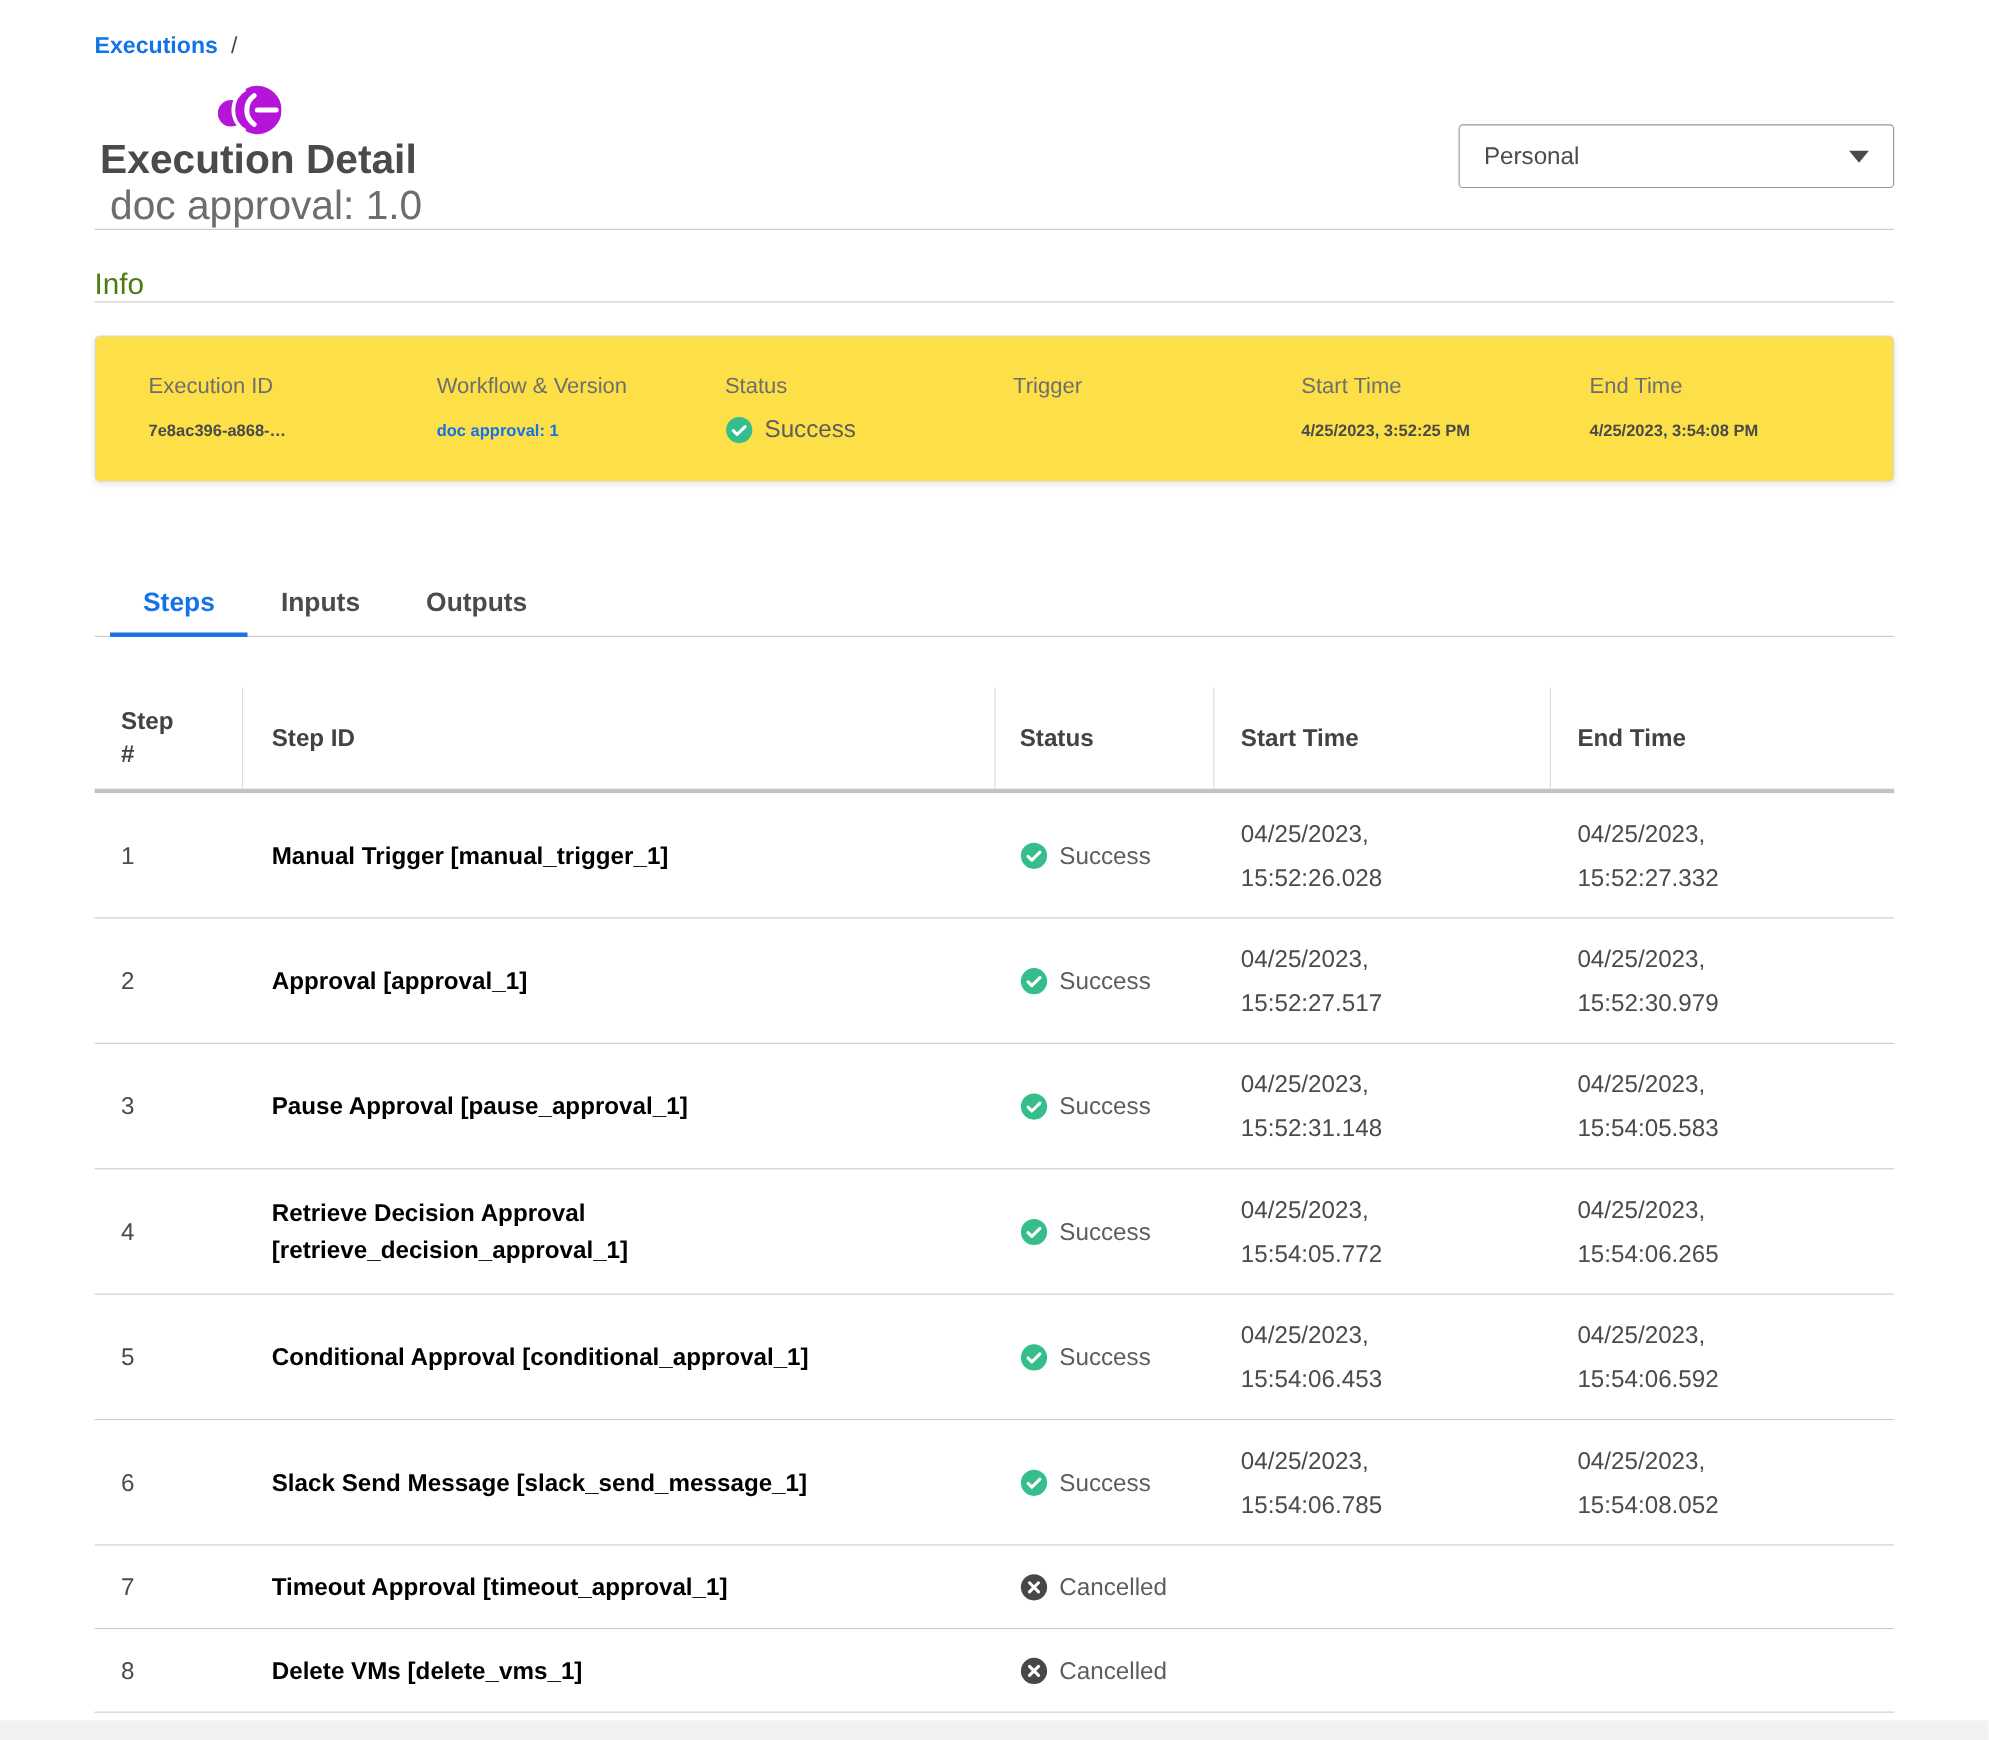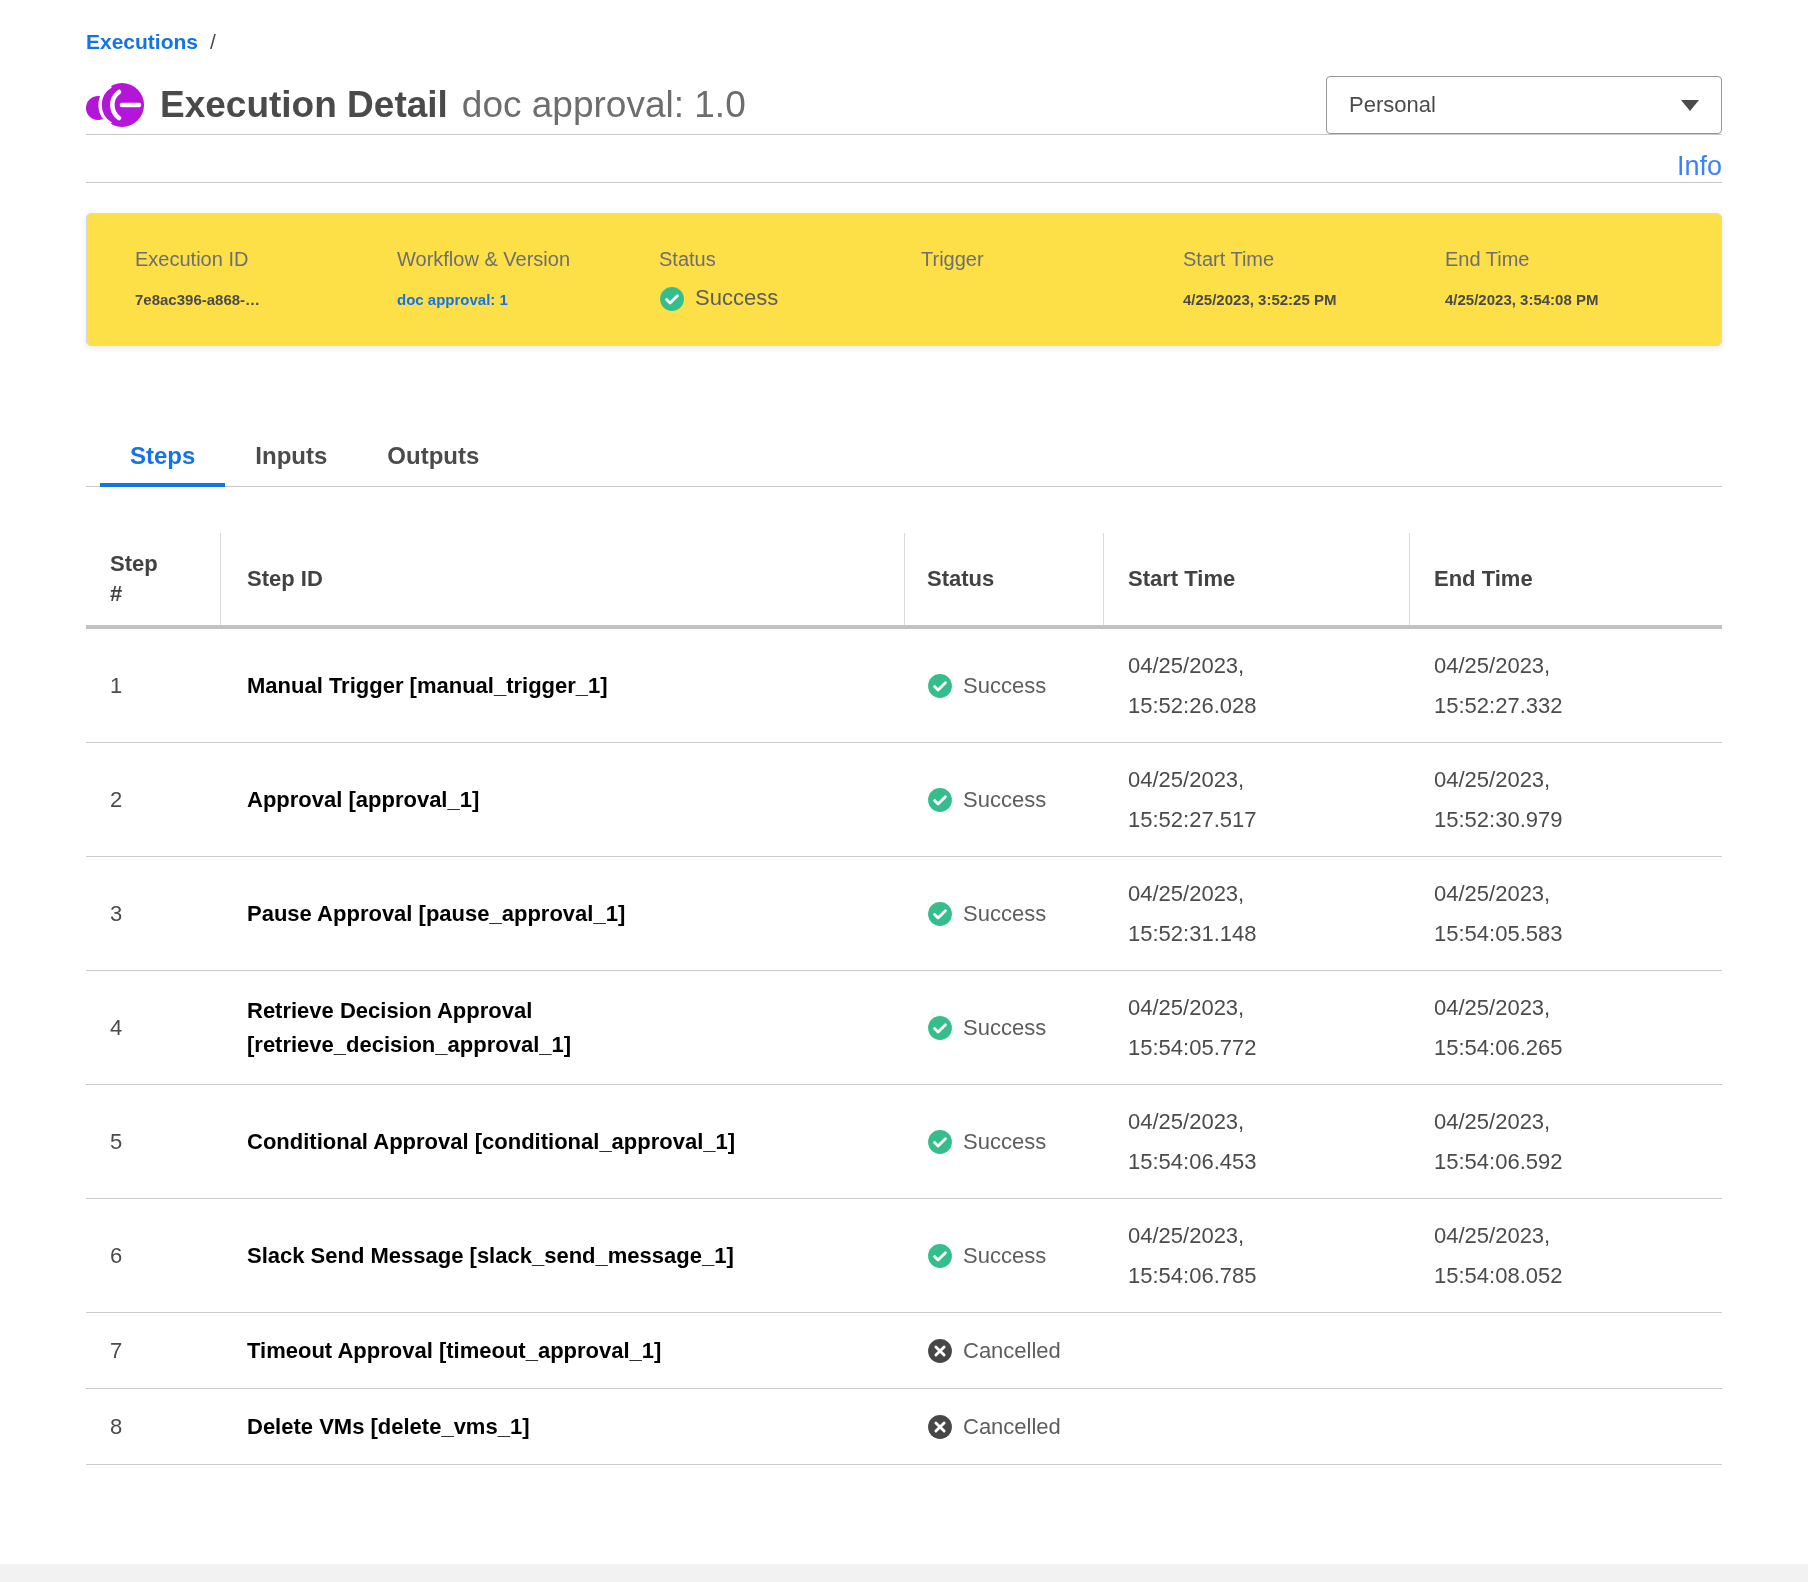--- a/index.html
+++ b/index.html
@@ -10,34 +10,34 @@
   }
   .content { width:1636px; margin-left:86px; }
 
   
   .breadcrumb { padding-top:30px; display:flex; align-items:flex-start; gap:12px; font-size:21px; }
   .breadcrumb a { color:#1473e6; text-decoration:none; font-weight:600; cursor:pointer; }
   .breadcrumb .sep { color:#4b4b4b; }
 
   
   .header-row { margin-top:22px; display:flex; align-items:center; justify-content:space-between; }
-  .title-group { display:flex; align-items:center; }
+  .title-group { display:flex; align-items:center;flex-direction:column; }
   .brand-icon { width:58px; height:48px; margin-right:16px; flex:0 0 auto; }
   .page-title { font-size:37px; font-weight:700; color:#4a4a4a; }
   .page-subtitle { font-size:37px; font-weight:400; color:#6d6d6d; margin-left:14px; }
   .workspace {
     width:396px; height:58px; border:1px solid #979797; border-radius:4px;
     display:flex; align-items:center; justify-content:space-between;
     padding:0 22px; font-size:22px; color:#4b4b4b; cursor:pointer; background:#fff;
   }
   .caret { width:0; height:0; border-left:9px solid transparent; border-right:9px solid transparent; border-top:11px solid #4b4b4b; }
 
   hr.rule { border:none; border-top:1px solid #c8c8c8; margin:0; }
   .rule-1 { margin-top:22px; }
-  .info-heading { margin-top:16px; font-size:27px; font-weight:500; color:#3b82f6;text-align:right; }
+  .info-heading { margin-top:34px; font-size:27px; font-weight:500; color:#4d7c0f; }
   .rule-2 { margin-top:24px; }
 
   
   .info-card {
     margin-top:30px; border:1px solid #d8d8d8; border-radius:5px;
     box-shadow:0 2px 6px rgba(0,0,0,.09);
     display:flex; padding:34px 0 30px 48px; background:#fde047;
   }
   .field { width:262px; padding-right:22px; }
   .field .flabel { display:block; font-size:20px; color:#6e6e6e; margin-bottom:14px; }

